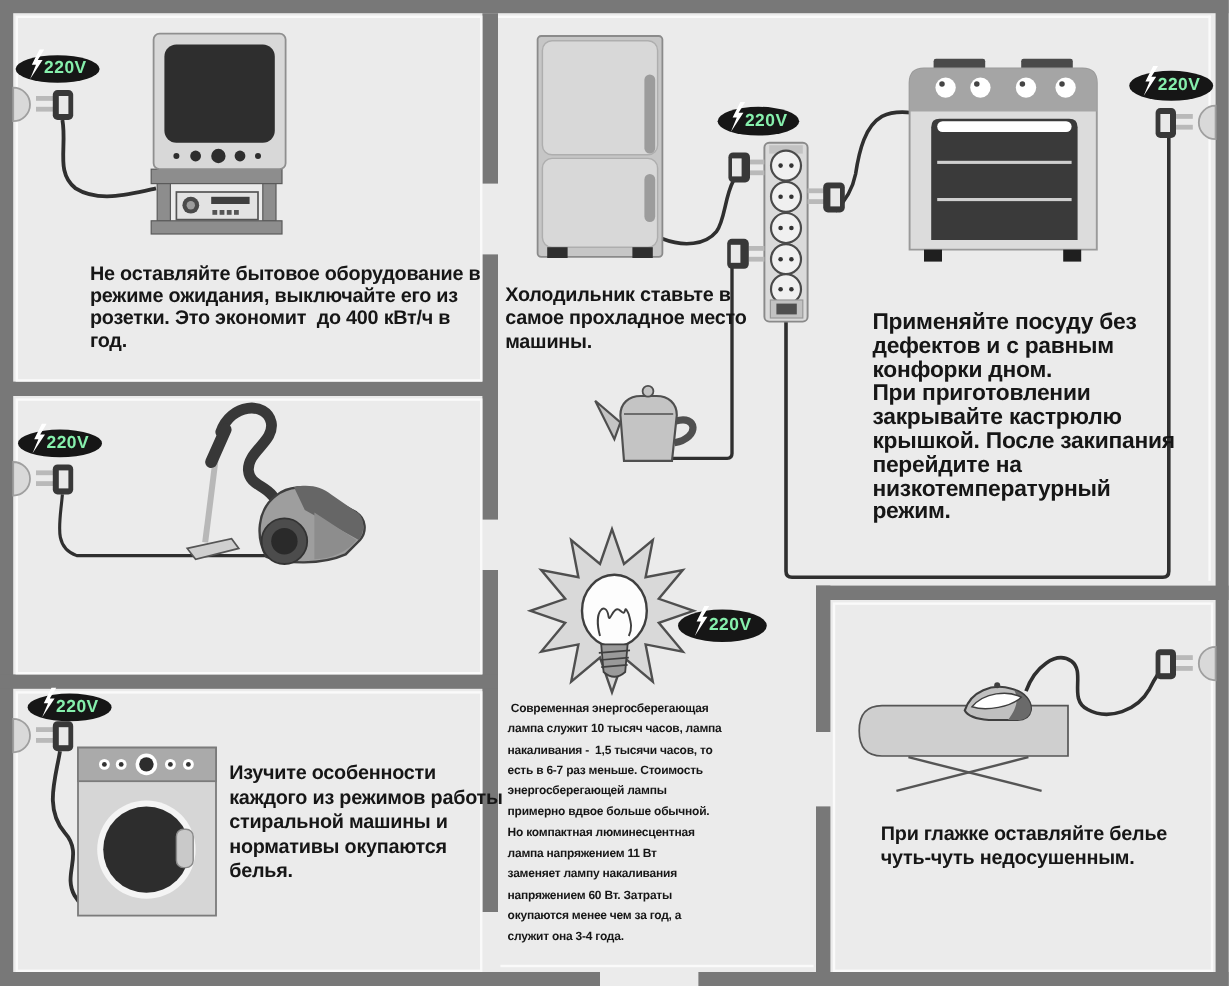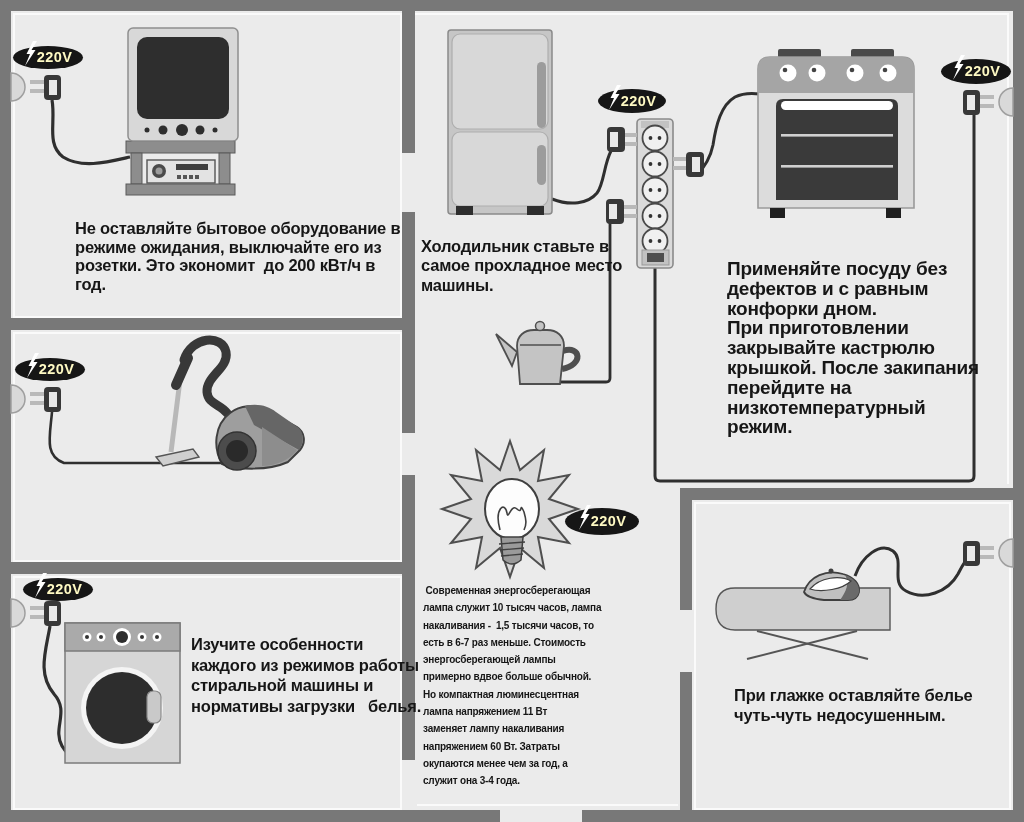--- a/index.html
+++ b/index.html
@@ -11,21 +11,21 @@
   .wall{position:absolute;background:#787878;}
   .roomline{position:absolute;border:2px solid #fafafa;pointer-events:none;}
   .lineseg{position:absolute;background:#fafafa;pointer-events:none;}
   .art{position:absolute;left:0;top:0;}
   .tip{
     position:absolute;color:#161616;font-weight:700;
     white-space:pre-wrap;letter-spacing:-0.2px;
   }
   .badge{
     position:absolute;background:#161616;border-radius:50%;
-    color:#fef9c3;display:flex;align-items:center;justify-content:center;
+    color:#86efac;display:flex;align-items:center;justify-content:center;
     font-weight:700;
   }
   .badge .bolt{margin-top:-7px;margin-right:0px;flex:0 0 auto;}
   .badge span{font-size:14.5px;letter-spacing:0.4px;line-height:1;}
 </style>
 </head>
 <body>
 
 <div class="canvas">
 
@@ -297,37 +297,37 @@
   </div>
   <div class="badge" style="left:565px;top:508px;width:74px;height:27px">
     <svg class="bolt" width="13" height="26" viewBox="0 0 13 26">
         <path d="M9 0 L2.5 13 L6 13 L1 25 L11.5 9 L7.5 9 L13 0 Z" fill="#fff"></path>
       </svg>
     <span>220V</span>
   </div>
 
   <div class="tip" style="left:75px;top:219px;width:340px;font-size:16.5px;line-height:18.6px">Не оставляйте бытовое оборудование в
 режиме ожидания, выключайте его из
-розетки. Это экономит  до 200 кВт/ч в
+розетки. Это экономит  до 400 кВт/ч в
 год.</div>
   <div class="tip" style="left:421px;top:237px;width:215px;font-size:16.5px;line-height:19.3px">Холодильник ставьте в
 самое прохладное место
 машины.</div>
   <div class="tip" style="left:727px;top:259px;width:260px;font-size:19px;line-height:19.8px">Применяйте посуду без
 дефектов и с равным
 конфорки дном.
 При приготовлении
 закрывайте кастрюлю
 крышкой. После закипания
 перейдите на
 низкотемпературный   режим.</div>
   <div class="tip" style="left:191px;top:634px;width:235px;font-size:16.5px;line-height:20.6px">Изучите особенности
 каждого из режимов работы
 стиральной машины и
-нормативы загрузки   белья.</div>
+нормативы окупаются   белья.</div>
   <div class="tip" style="left:423px;top:582px;width:265px;font-size:10px;line-height:17.3px"> Современная энергосберегающая
 лампа служит 10 тысяч часов, лампа
 накаливания -  1,5 тысячи часов, то
 есть в 6-7 раз меньше. Стоимость
 энергосберегающей лампы
 примерно вдвое больше обычной.
 Но компактная люминесцентная
 лампа напряжением 11 Вт
 заменяет лампу накаливания
 напряжением 60 Вт. Затраты

